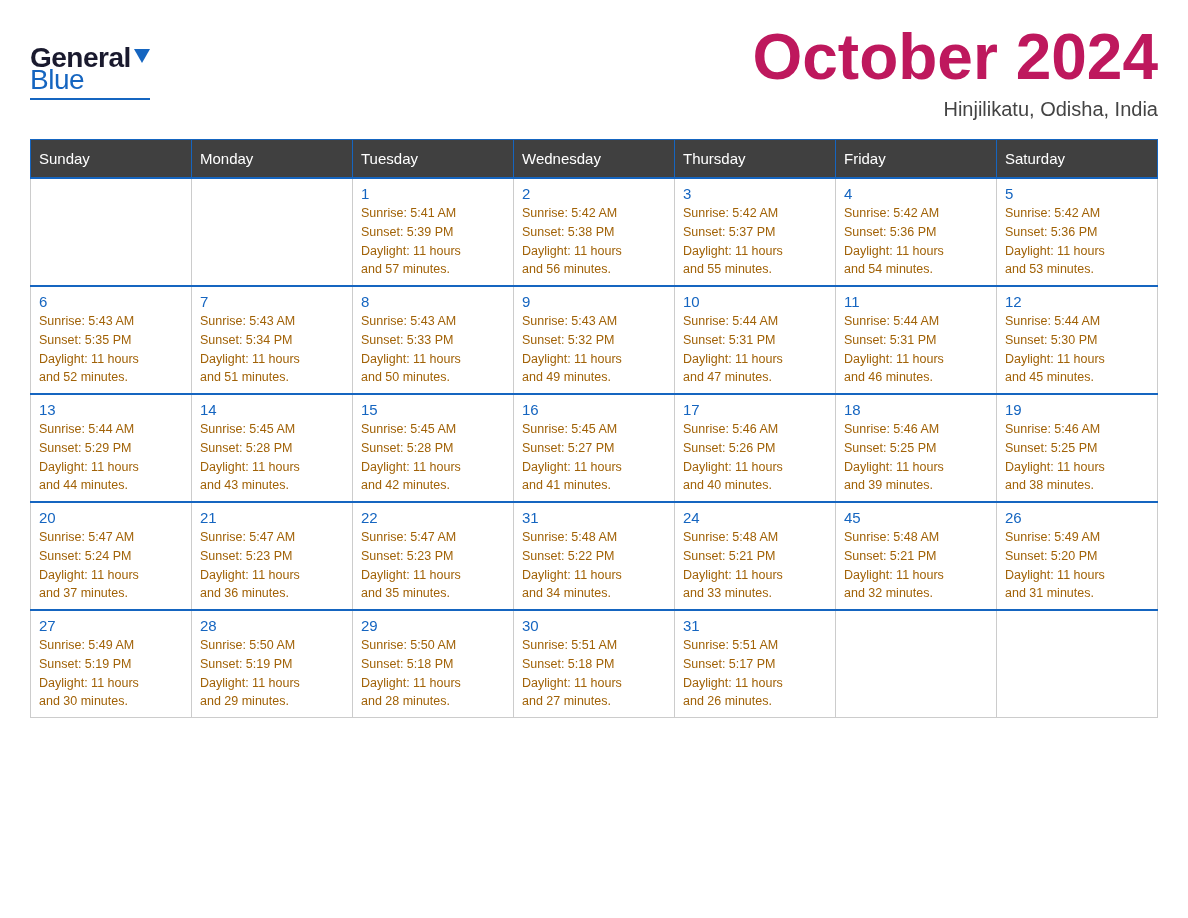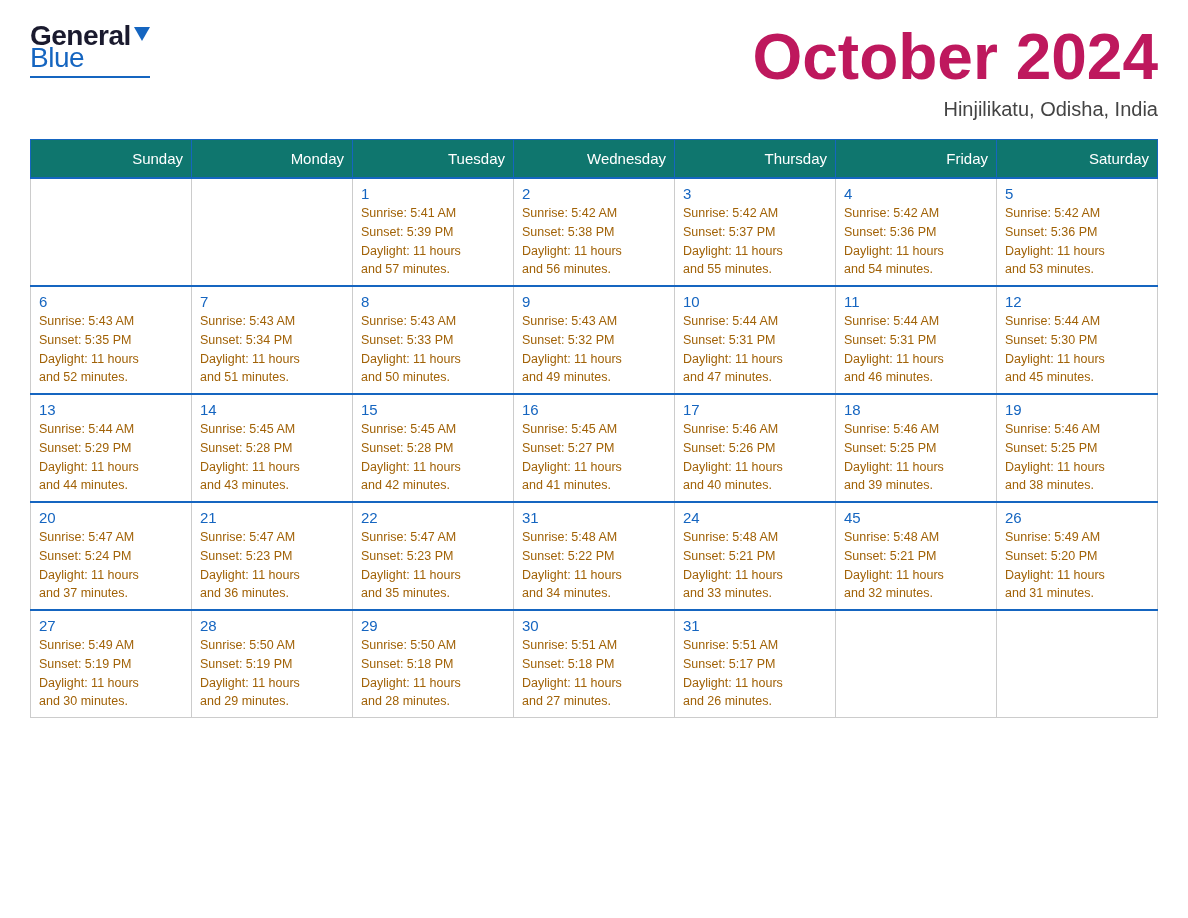--- a/index.html
+++ b/index.html
@@ -6,21 +6,21 @@
     body {
       font-family: Arial, sans-serif;
       background: #fff;
       width: 1188px;
       min-height: 918px;
       padding: 20px 30px;
     }
     .header {
       display: flex;
       justify-content: space-between;
-      align-items: flex-start;
+      align-items: center;
       margin-bottom: 18px;
     }
     .logo {
       display: flex;
       flex-direction: column;
       align-items: flex-start;
     }
     .logo-general {
       font-size: 28px;
       font-weight: bold;
@@ -62,26 +62,26 @@
     .location {
       font-size: 20px;
       color: #444;
       margin-top: 4px;
     }
     .calendar {
       width: 100%;
       border-collapse: collapse;
     }
     .calendar th {
-      background: #0f766e;
+      background: #404040;
       color: #fff;
       padding: 10px 8px;
       font-size: 15px;
       font-weight: normal;
-      text-align: right;
+      text-align: left;
       border: 1px solid #1565c0;
     }
     .calendar td {
       vertical-align: top;
       border: 1px solid #ccc;
       padding: 6px 8px;
       width: calc(100% / 7);
       min-height: 90px;
       font-size: 13px;
       color: #222;

